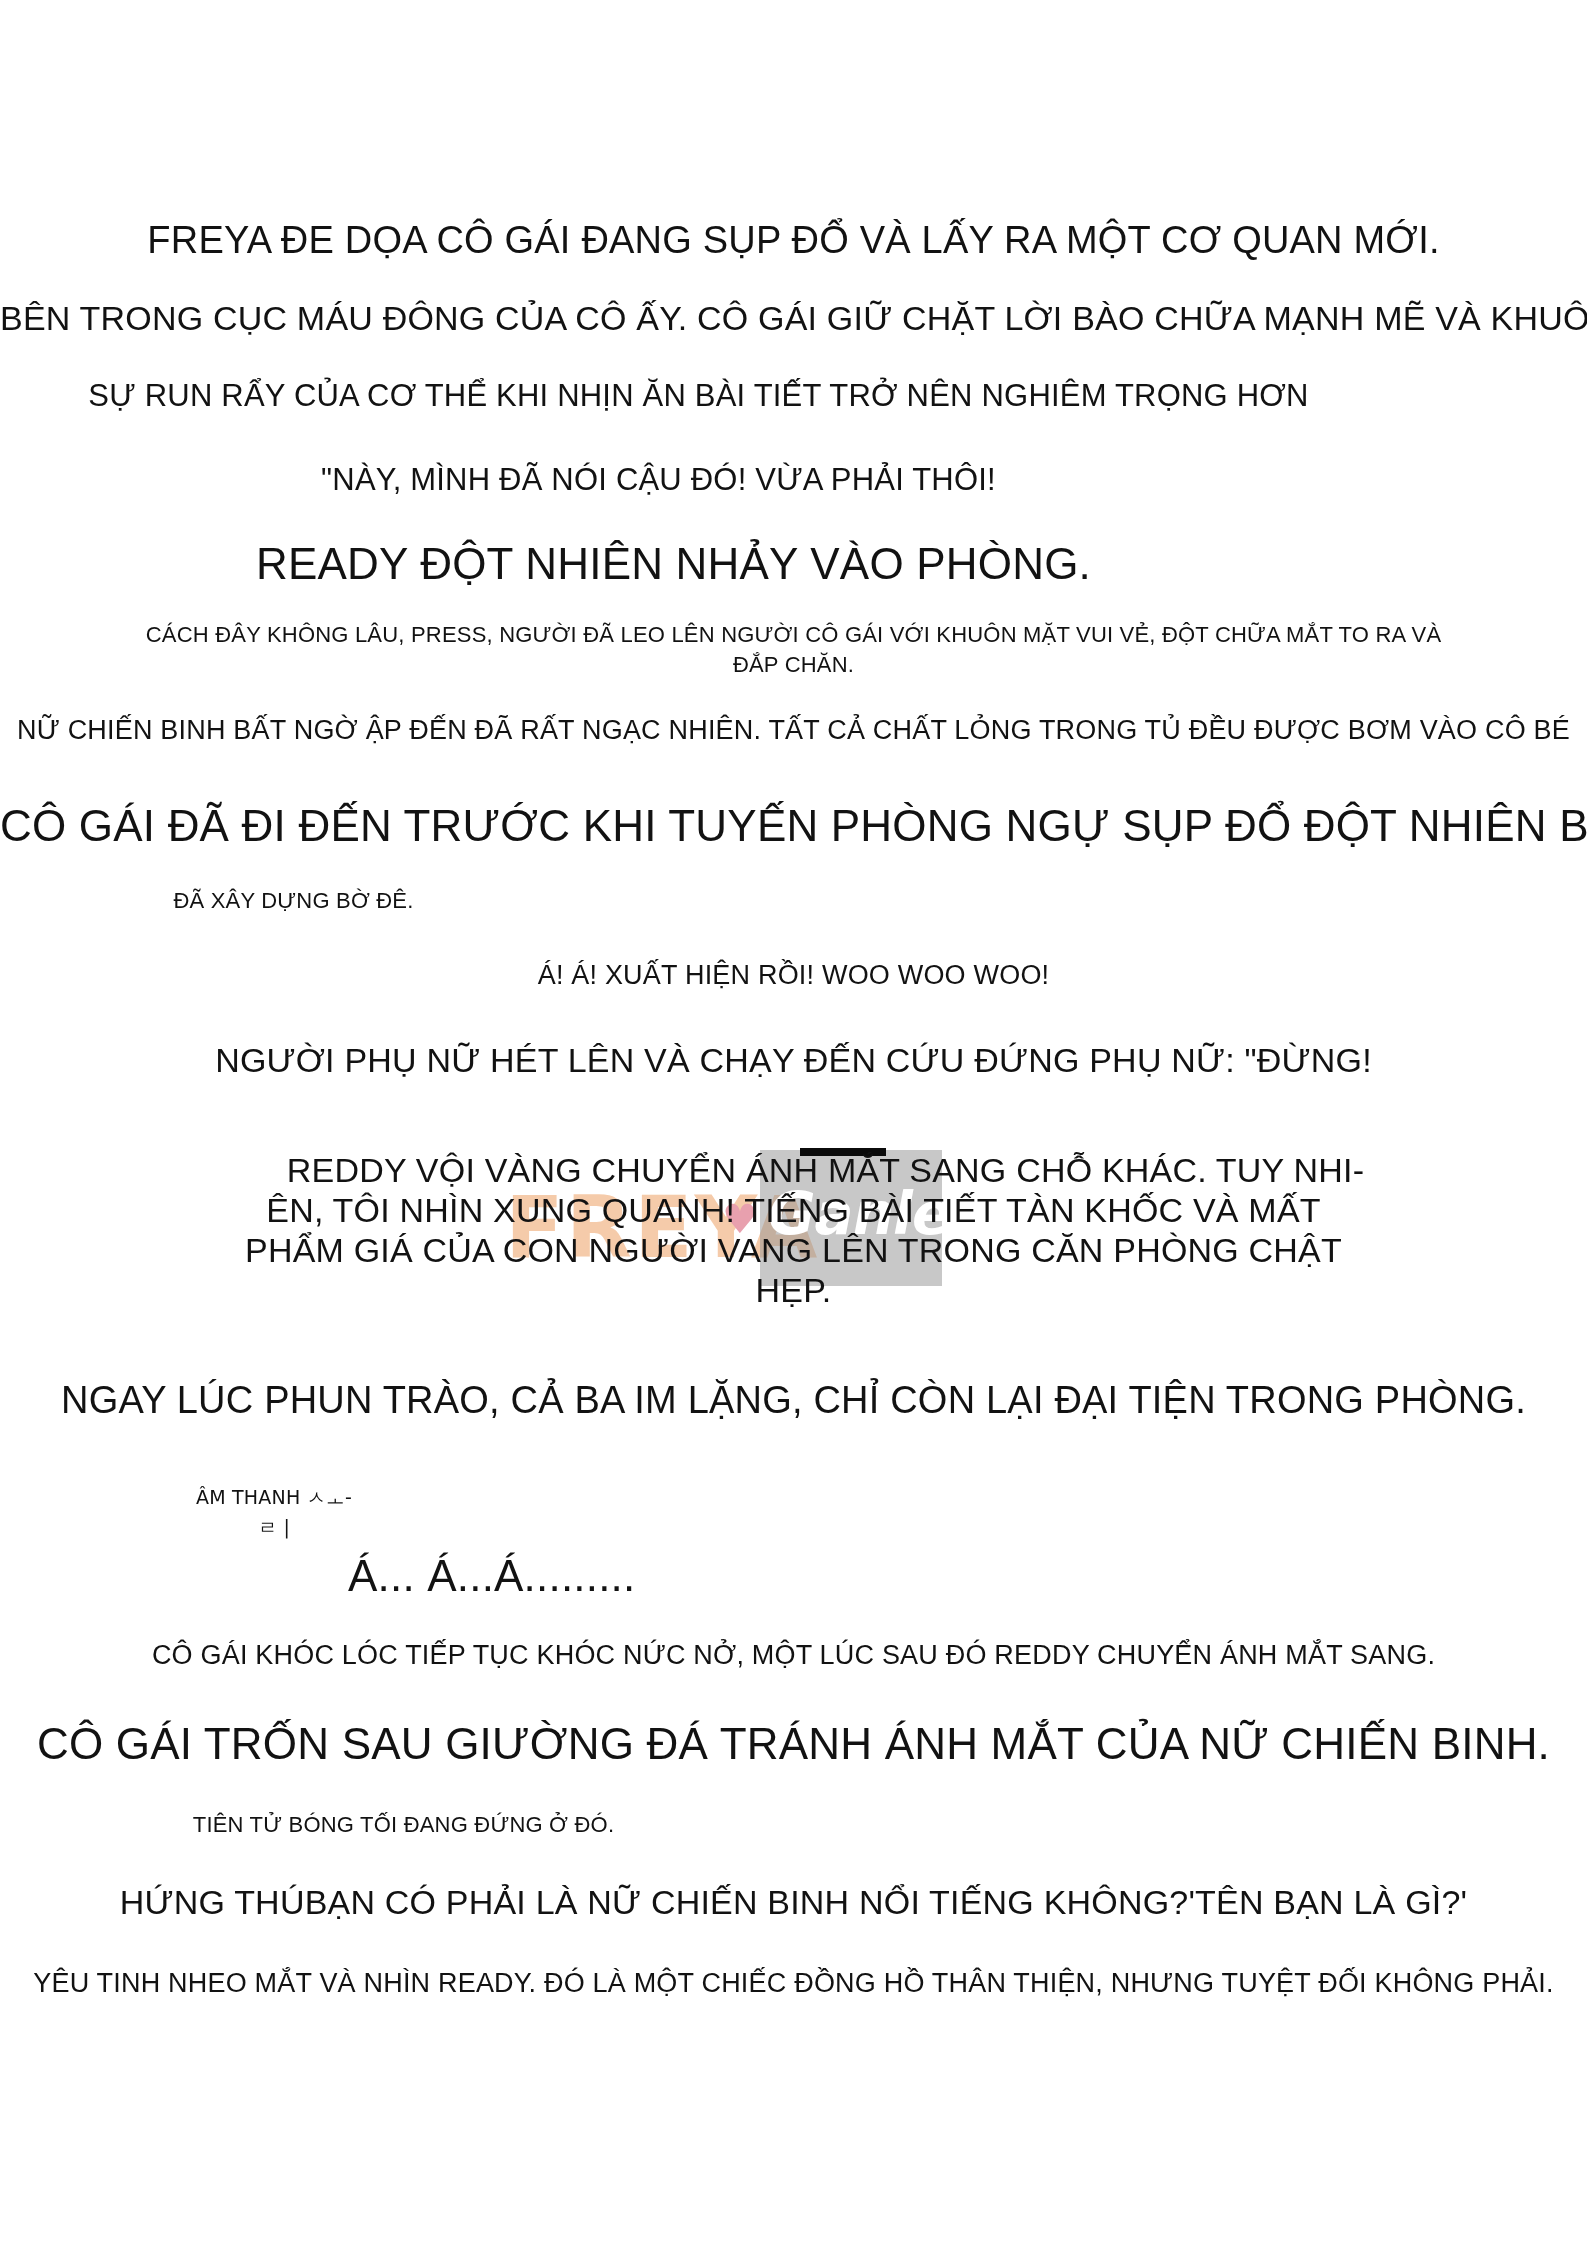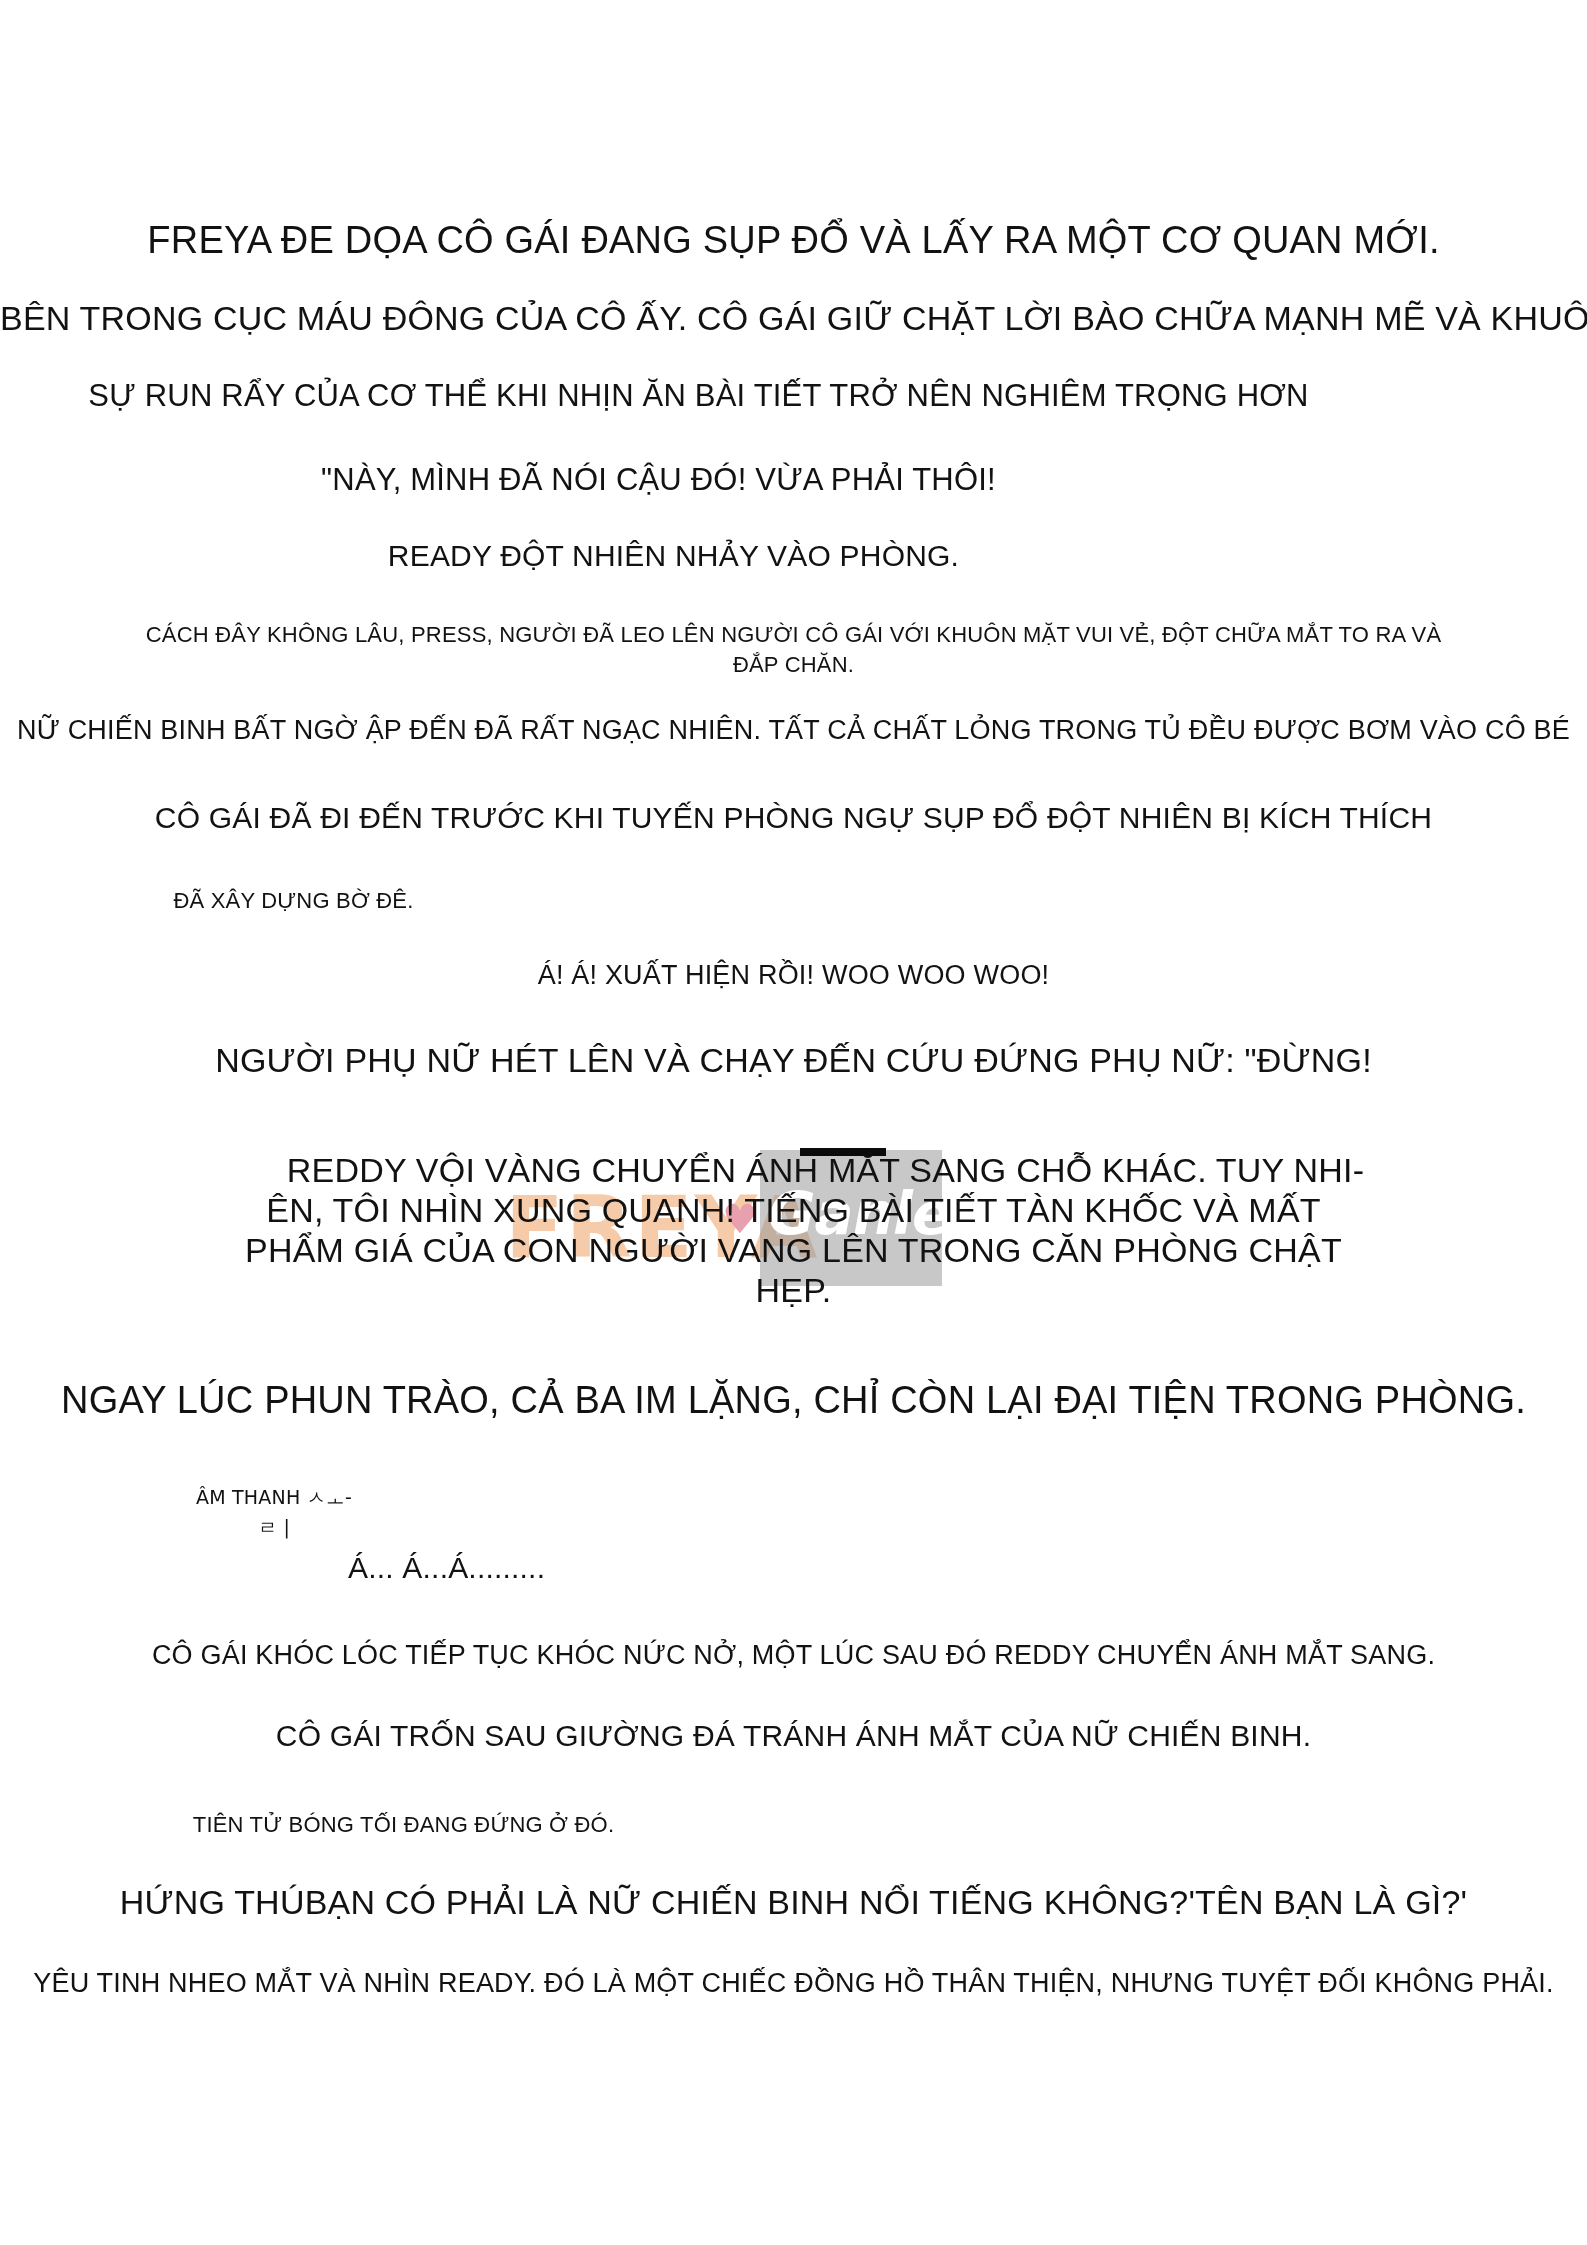--- a/index.html
+++ b/index.html
@@ -101,21 +101,21 @@
   .textlayer { position: relative; z-index: 4; }
   .textlayer .line { position: absolute; }
 
   
   .s-xxl { font-size: 38px; }
   .s-xl  { font-size: 34px; }
   .s-lg  { font-size: 31px; }
   .s-md  { font-size: 27px; }
   .s-sm  { font-size: 22px; }
   .s-xs  { font-size: 19px; margin-top: 24px; }
-  .s-huge{ font-size: 30px; }
+  .s-huge{ font-size: 44px; }
 
   .sfx-korean {
     font-family: "DejaVu Sans", sans-serif;
     font-size: 19px;
   }
 </style>
 </head>
 <body>
 
 <div id="page">

